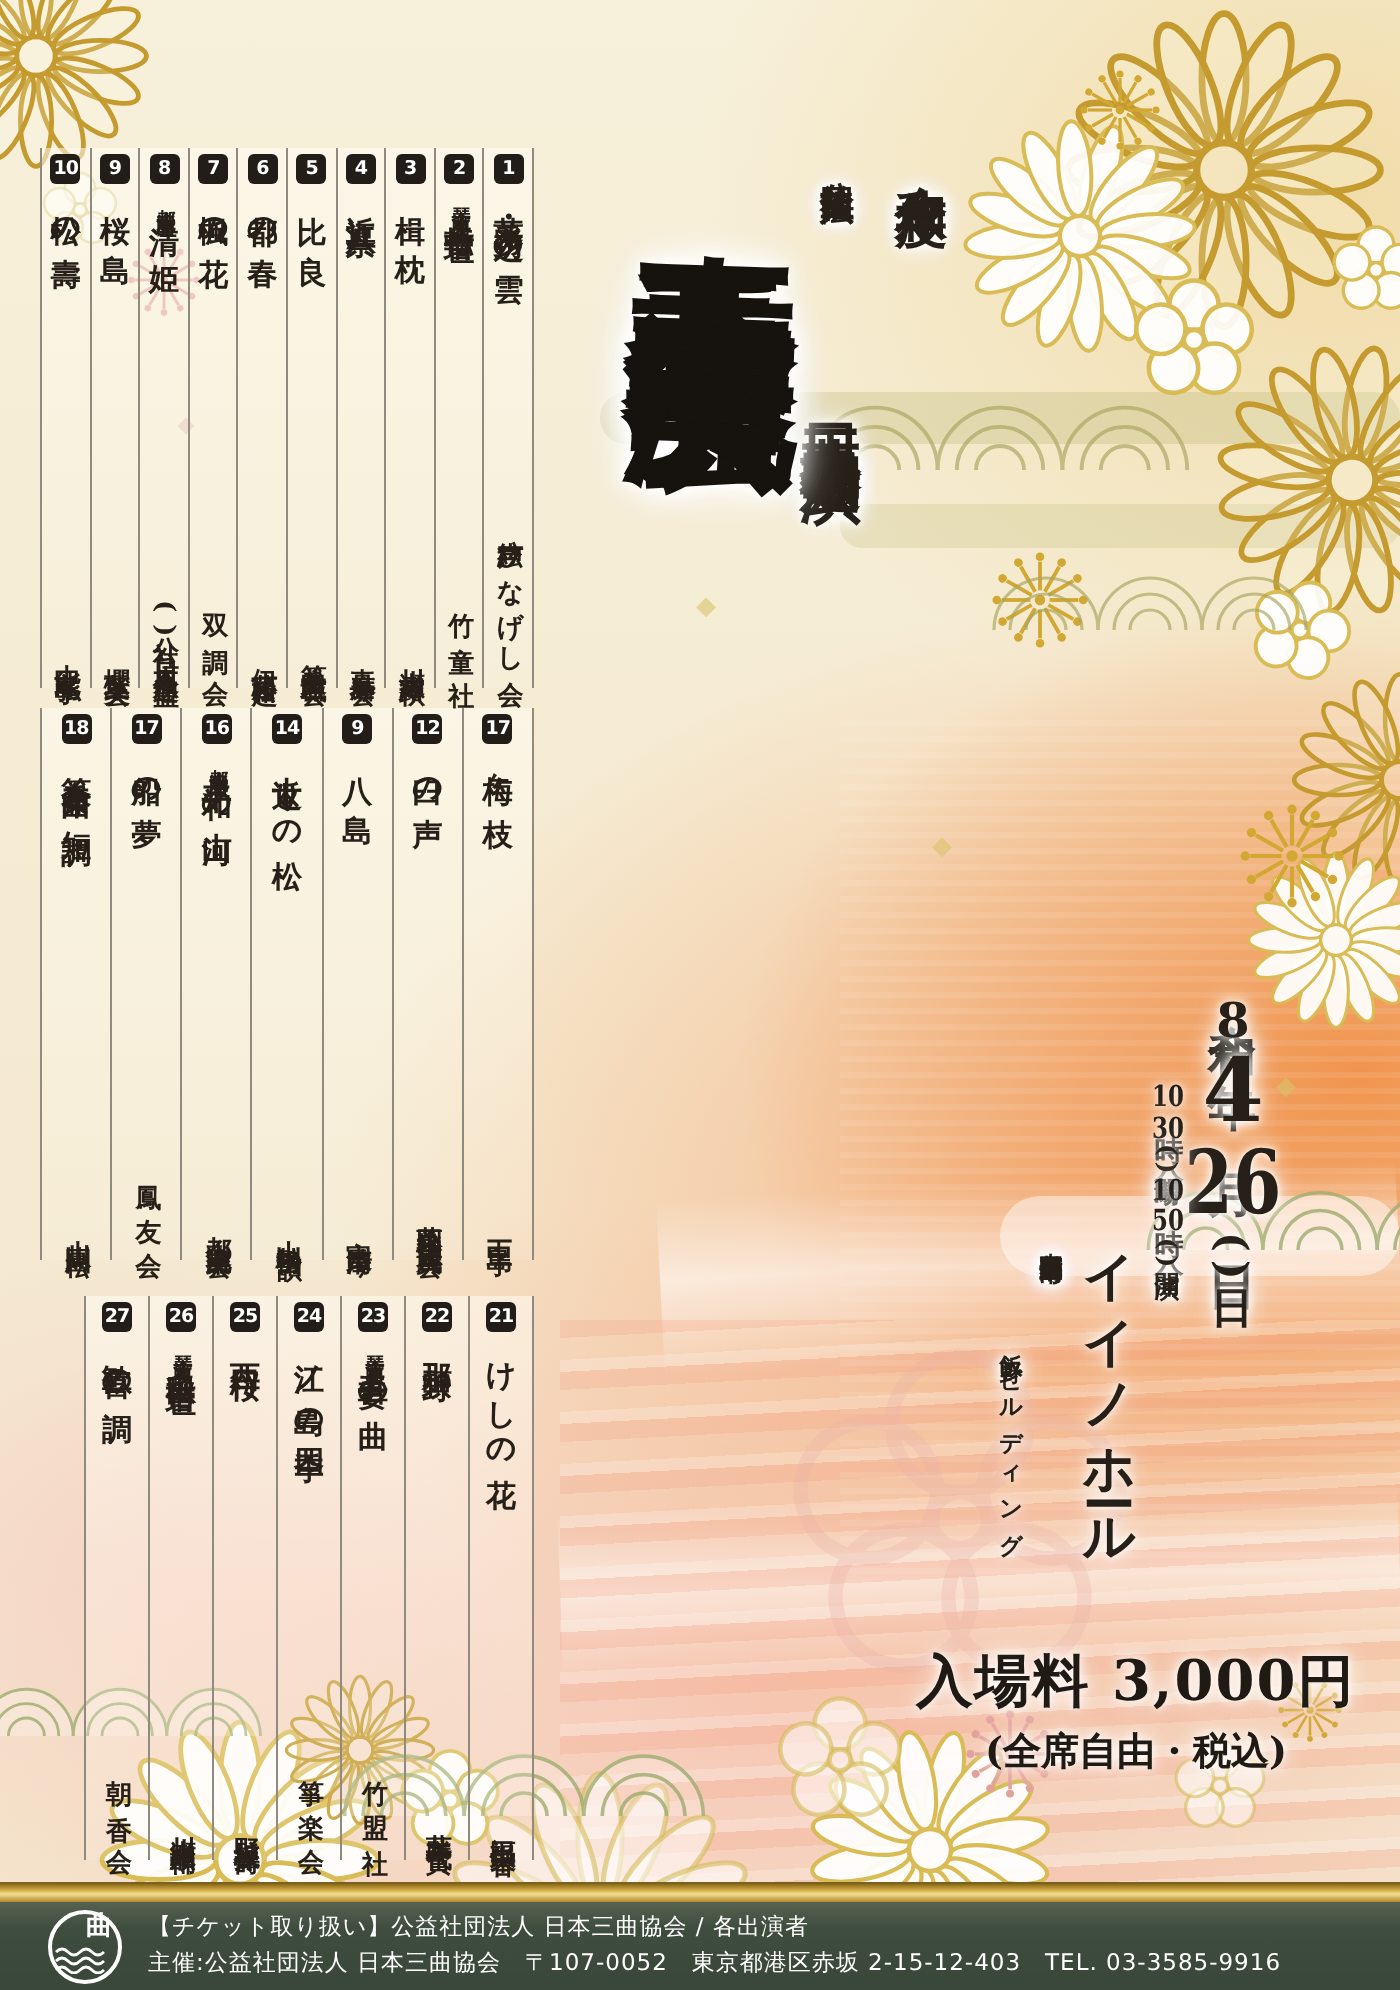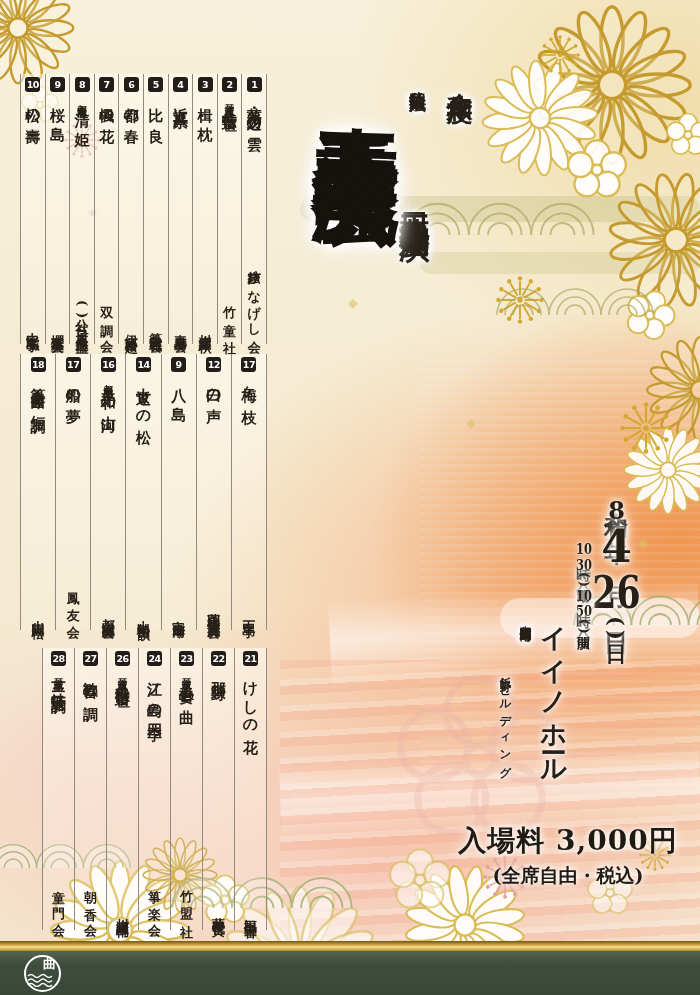--- a/index.html
+++ b/index.html
@@ -358,38 +358,38 @@
       </div>
     <div class="col">
         <div class="badge">
           <span>24</span>
         </div>
         <div class="coltext"><span class="prefix"></span><span class="ptitle">江ノ島の四季</span></div>
         <div class="performer">箏　楽　会</div>
       </div>
     <div class="col">
         <div class="badge">
+          <span>25</span>
+        </div>
+        <div class="coltext"><span class="prefix"></span><span class="ptitle">西行桜</span></div>
+        <div class="performer">野坂操壽</div>
+      </div>
+    <div class="col">
+        <div class="badge">
           <span>26</span>
         </div>
         <div class="coltext"><span class="prefix">琴古流本曲</span><span class="ptitle">秋田菅垣</span></div>
         <div class="performer">川瀬順輔</div>
       </div>
     <div class="col">
         <div class="badge">
           <span>27</span>
         </div>
         <div class="coltext"><span class="prefix"></span><span class="ptitle">歓喜の調</span></div>
         <div class="performer">朝　香　会</div>
-      </div>
-    <div class="col">
-        <div class="badge">
-          <span>28</span>
-        </div>
-        <div class="coltext"><span class="prefix">琴古流本曲</span><span class="ptitle">一二三鉢返調</span></div>
-        <div class="performer">童　門　会</div>
       </div>
   </div>
 
   <div class="info date-col"><span>令和</span><span class="tcy">8</span><span>年</span><span class="d-big tcy">4</span><span>月</span><span class="d-big tcy">26</span><span>日</span><span class="d-week">(日)</span></div>
 
   <div class="info time-col"><span class="tcy">10</span><span>時</span><span class="tcy">30</span><span>分</span><span class="t-note">(開場)</span><span class="tcy">10</span><span>時</span><span class="tcy">50</span><span>分</span><span class="t-note">(開演)</span></div>
 
   <div class="info venue">イイノホール</div>
   <div class="info addr">東京都千代田区内幸町二ー一ー一</div>
   <div class="info bldg">飯野ビルディング</div>
@@ -402,15 +402,19 @@
   <div class="gold-stripe"></div>
   <div class="footer">
     <div class="logo">
       <span class="logo-char">曲</span>
       <svg class="logo-waves" width="26" height="14" viewBox="0 0 26 14">
         <path d="M1,3 q3,-3 6,0 t6,0 t6,0 t6,0" fill="none" stroke="#fff" stroke-width="1.4"></path>
         <path d="M1,7.5 q3,-3 6,0 t6,0 t6,0 t6,0" fill="none" stroke="#fff" stroke-width="1.4"></path>
         <path d="M1,12 q3,-3 6,0 t6,0 t6,0 t6,0" fill="none" stroke="#fff" stroke-width="1.4"></path>
       </svg>
     </div>
+    <div class="footer-text">
+      <div>【チケット取り扱い】公益社団法人 日本三曲協会 / 各出演者</div>
+      <div>主催:公益社団法人 日本三曲協会　〒107-0052　東京都港区赤坂 2-15-12-403　TEL. 03-3585-9916</div>
+    </div>
   </div>
 
 </div>
 
 </body></html>

